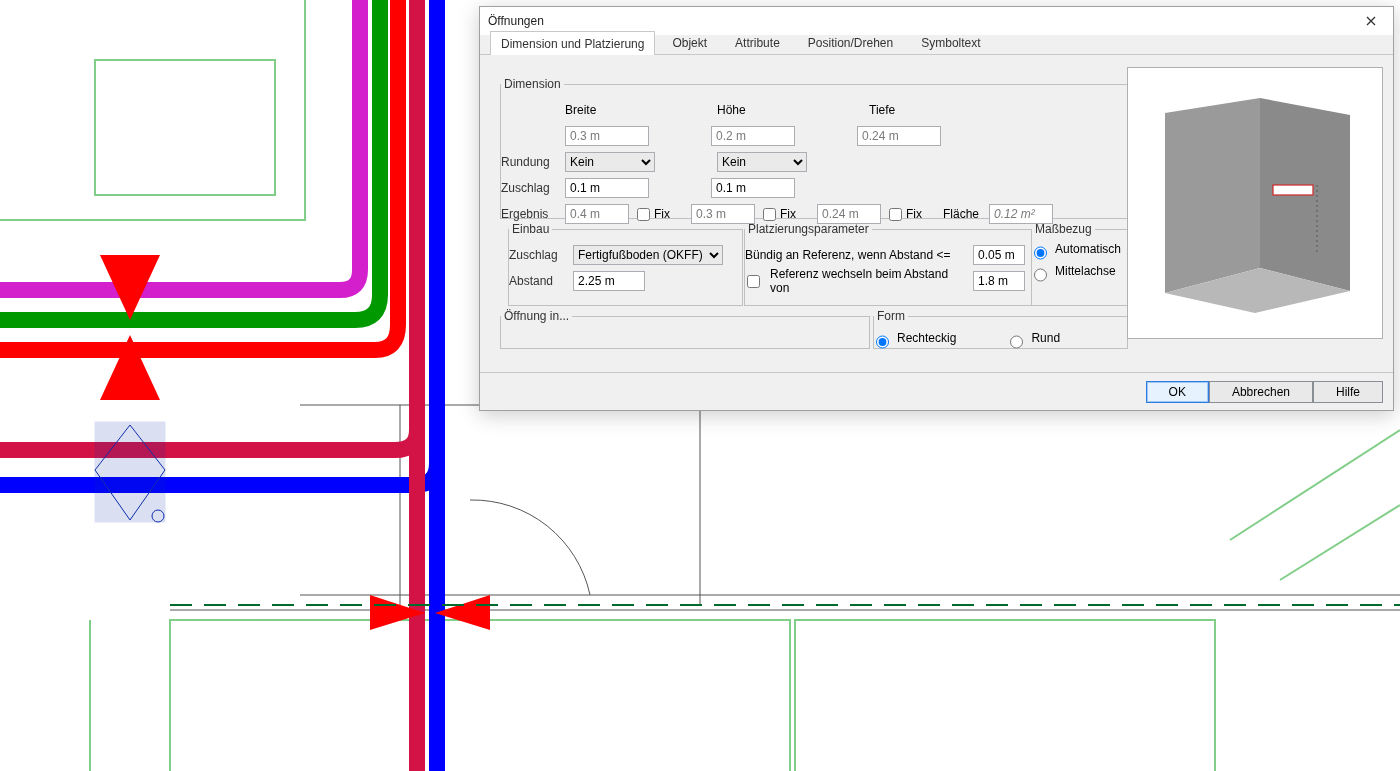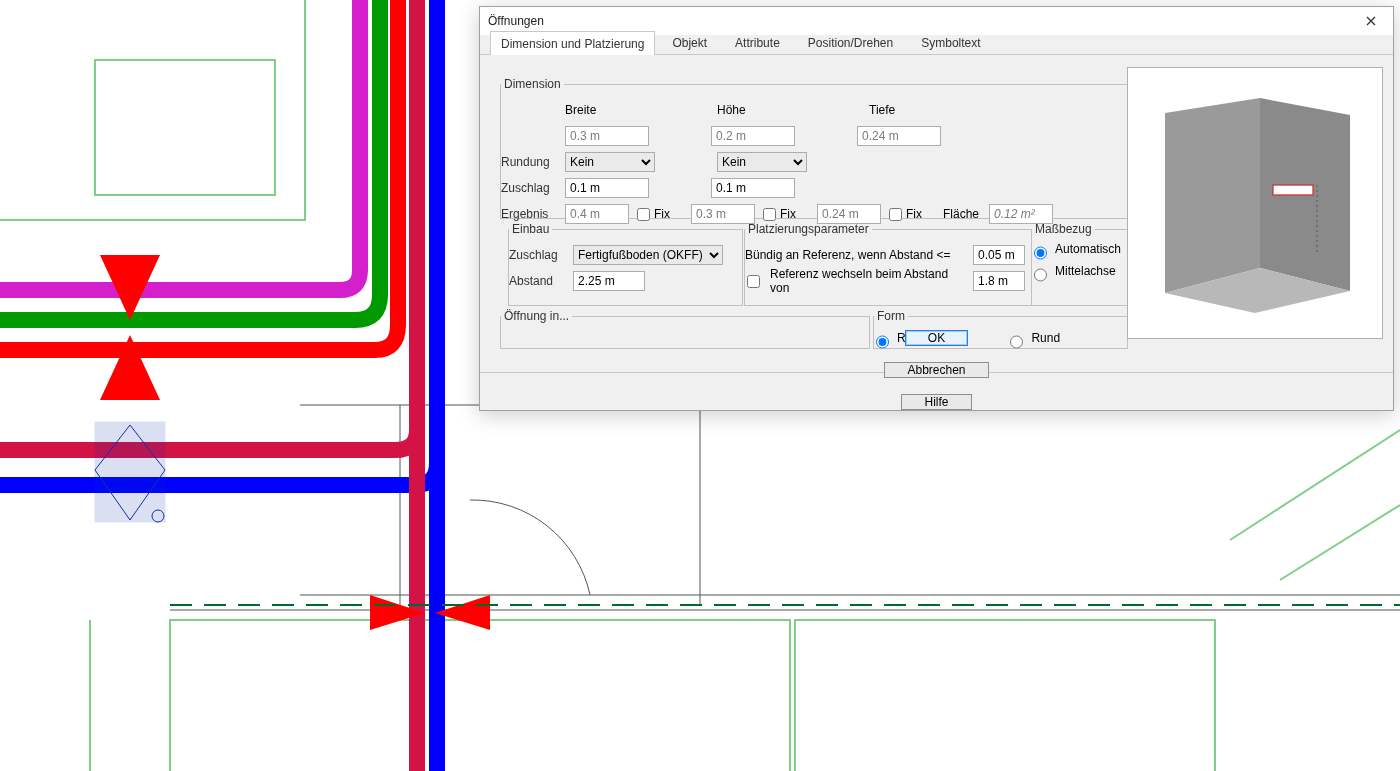--- a/index.html
+++ b/index.html
@@ -32,21 +32,21 @@
   select { height:20px; border:1px solid #abadb3; font-size:12px; background:#eaeaea; }
   input[type=checkbox], input[type=radio] { margin:0 4px 0 2px; vertical-align:middle; }
   .fix { display:flex; align-items:center; width:50px; }
   .sec-dim { position:absolute; left:0; top:0; width:628px; height:142px; }
   .sec-einbau { position:absolute; left:8px; top:145px; width:235px; height:84px; }
   .sec-platz  { position:absolute; left:244px; top:145px; width:290px; height:84px; }
   .sec-mass   { position:absolute; left:531px; top:145px; width:97px; height:84px; }
   .sec-oeff   { position:absolute; left:0; top:232px; width:370px; height:40px; }
   .sec-form   { position:absolute; left:373px; top:232px; width:255px; height:40px; }
 
-  .buttons { position:absolute; left:0; right:0; bottom:0; height:38px; border-top:1px solid #c8c8c8; background:#f0f0f0; display:flex; align-items:center; justify-content:flex-end; padding:0 10px; gap:16px;flex-direction:column; }
+  .buttons { position:absolute; left:0; right:0; bottom:0; height:38px; border-top:1px solid #c8c8c8; background:#f0f0f0; display:flex; align-items:center; justify-content:flex-end; padding:0 10px; gap:0; }
   .btn { height:22px; padding:0 22px; font-size:12px; border:1px solid #8a8f96; background:#e9e9e9; cursor:pointer; }
   .btn.primary { background:#e6f3ff; border-color:#2d7be0; box-shadow:0 0 0 1px #9ec9f8 inset; }
 
   .radio-line { display:flex; gap:4px; height:22px; }
   .disabled { color:#9a9a9a; }
 </style>
 </head>
 <body>
 
 <div class="stage">

